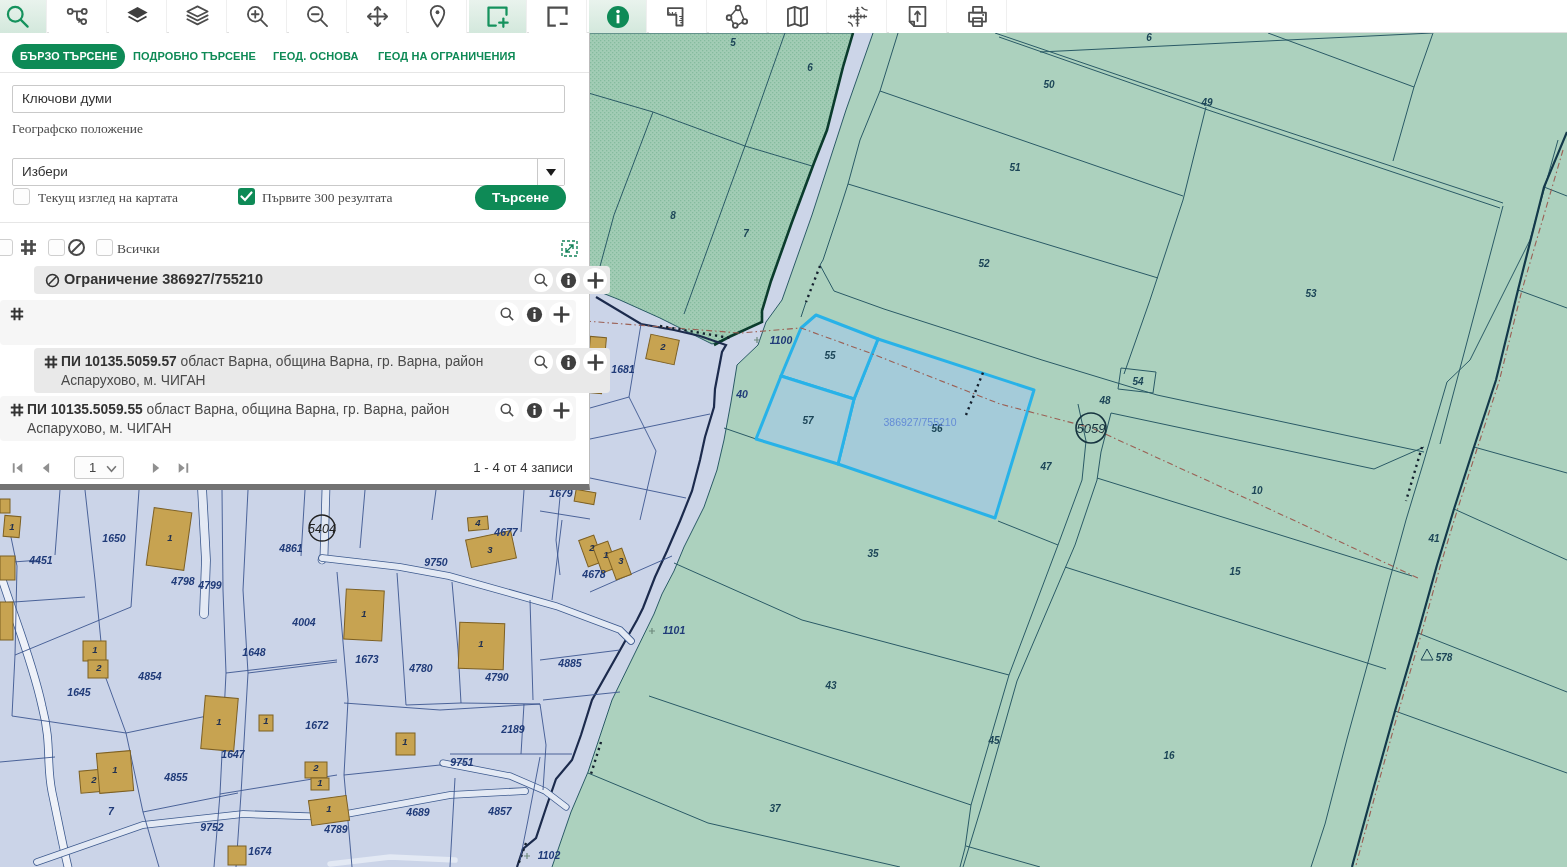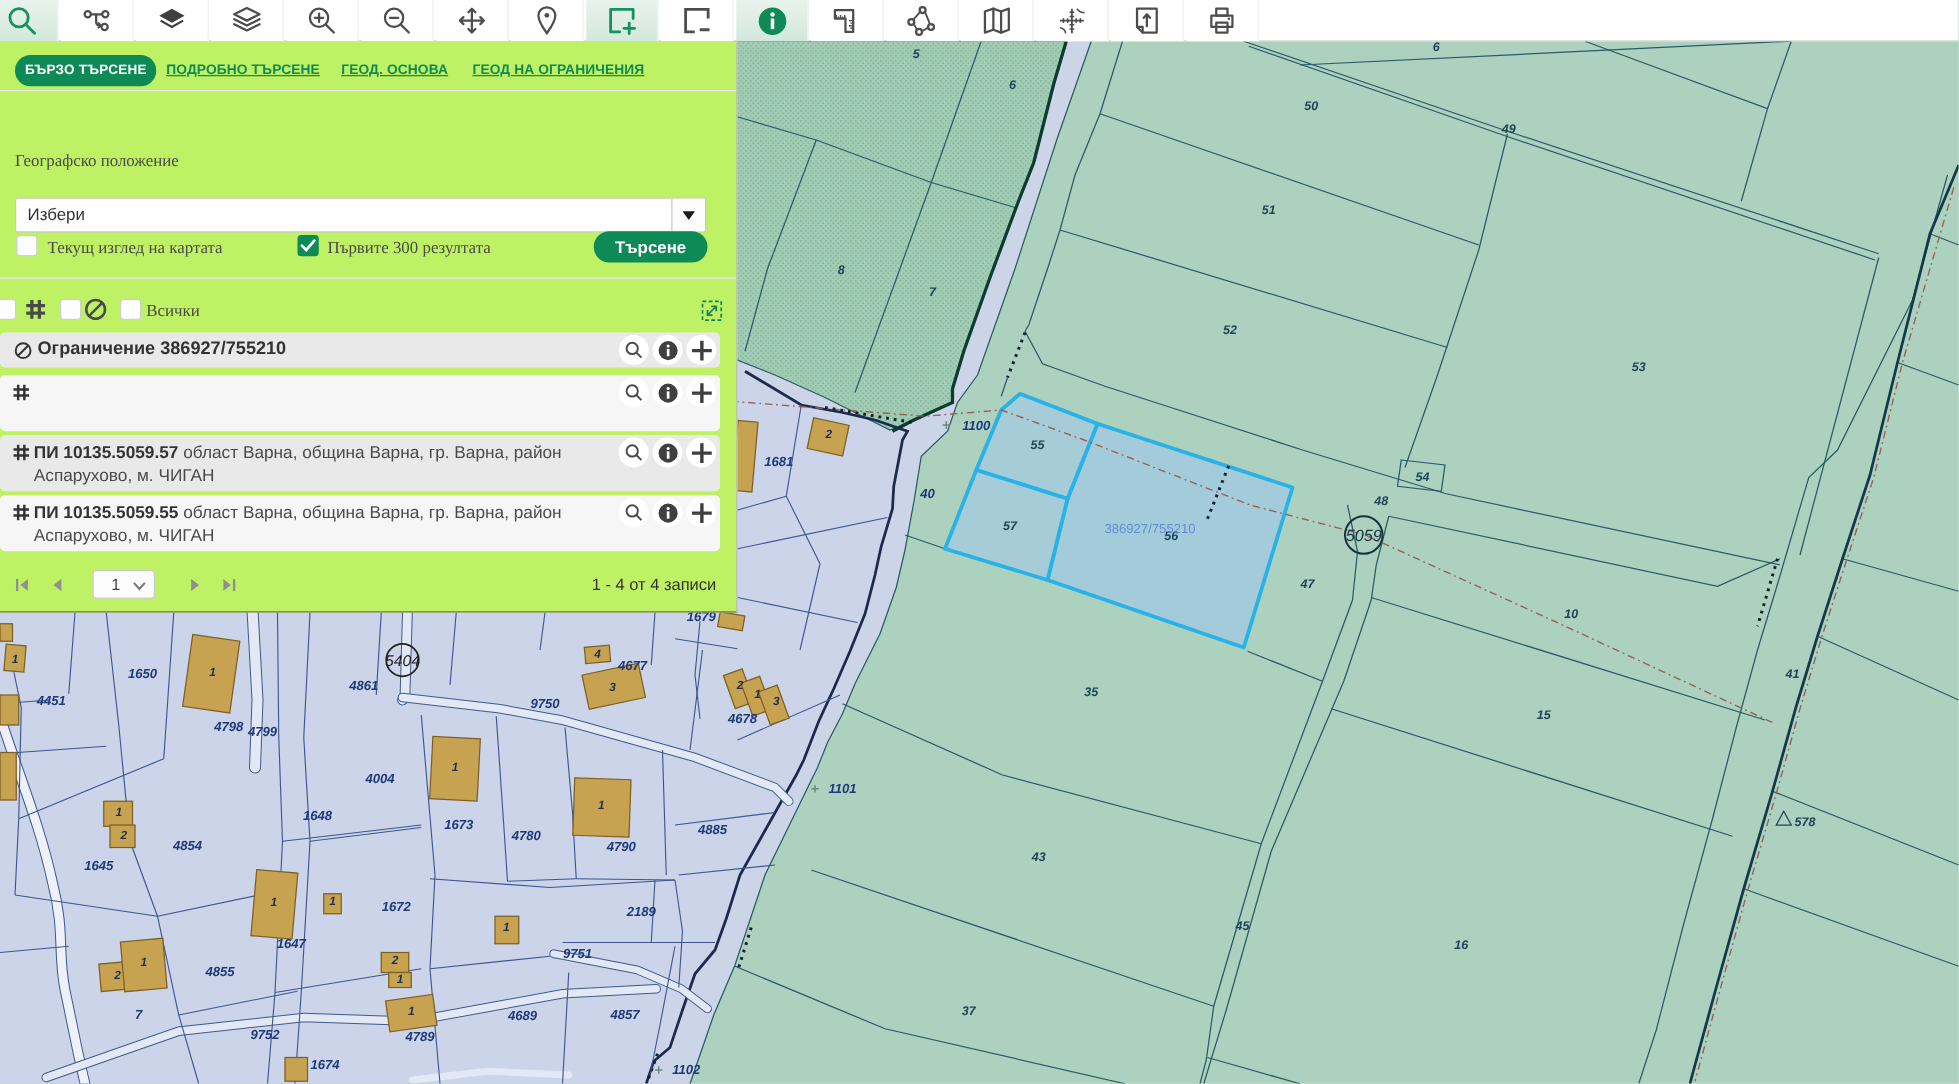--- a/index.html
+++ b/index.html
@@ -2,34 +2,34 @@
 <html><head>
 <meta charset="utf-8">
 <style>
 * { margin:0; padding:0; box-sizing:border-box; }
 html,body { width:1567px; height:867px; overflow:hidden; font-family:"Liberation Sans", sans-serif; }
 #stage { position:relative; width:1567px; height:867px; background:#acd1be; overflow:hidden; }
 #mapsvg { position:absolute; left:0; top:0; }
 #toolbar { position:absolute; left:0; top:0; width:1567px; height:33px; background:#ffffff; border-bottom:1px solid #e0e0e0; }
 .tcell { position:absolute; top:0; height:33px; width:58px; display:flex; align-items:center; justify-content:center; border-right:1px solid #efefef; background:#fff; }
 .tcell.act { background:linear-gradient(#e9f3ed,#d3e8dc); }
-#panel { position:absolute; left:0; top:33px; width:590px; height:457px; background:#bef264; border-right:1px solid #bbb; border-bottom:1px solid #737373; }
+#panel { position:absolute; left:0; top:33px; width:590px; height:457px; background:#ffffff; border-right:1px solid #bbb; border-bottom:6px solid #737373; }
 .tabpill { position:absolute; left:12px; top:11px; height:25px; line-height:25px; padding:0 8px; border-radius:13px; background:#0e8a56; color:#fff; font-size:10.8px; font-weight:bold; letter-spacing:0.2px; }
-.tab { position:absolute; top:11px; height:25px; line-height:25px; color:#0e8a56; font-size:11px; font-weight:bold; letter-spacing:0.1px;text-decoration:underline; }
+.tab { position:absolute; top:11px; height:25px; line-height:25px; color:#0e8a56; font-size:11px; font-weight:bold; letter-spacing:0.1px; }
 .hr { position:absolute; left:0; width:589px; height:0; border-top:1px solid #e6e6e6; }
 #kw { position:absolute; left:12px; top:52px; width:553px; height:28px; border:1px solid #c9c9c9; border-radius:2px; font-size:13.5px; color:#333; padding-left:9px; line-height:26px; background:#fff; }
 #sel { position:absolute; left:12px; top:125px; width:553px; height:28px; border:1px solid #c9c9c9; border-radius:2px; background:#fff; font-size:13.5px; color:#333; line-height:26px; padding-left:9px; }
 #selbtn { position:absolute; right:0px; top:0px; width:27px; height:26px; border-left:1px solid #c9c9c9; background:#fdfdfd; }
 #selbtn:after { content:""; position:absolute; left:8px; top:10px; border-left:5.5px solid transparent; border-right:5.5px solid transparent; border-top:7px solid #1a1a1a; }
 .lbl { position:absolute; font-size:13.5px; color:#4a4a4a;font-family:Liberation Serif, serif; }
 .cb { position:absolute; width:17px; height:17px; border:1px solid #cfcfcf; border-radius:3px; background:#fdfdfd; }
 .cbg { position:absolute; width:17px; height:17px; border-radius:3px; background:#0e8a56; }
 #srchbtn { position:absolute; left:475px; top:152px; width:91px; height:25px; border-radius:13px; background:#0e8a56; color:#fff; font-size:13.5px; font-weight:bold; text-align:center; line-height:25px; }
 .row { position:absolute; left:0; width:576px; border-radius:4px; }
-.rowg { background:#e9e9e9; }
+.rowg { background:#e9e9e9;margin-left:34px; }
 .roww { background:#f6f6f6; }
 .rtxt { position:absolute; left:27px; top:4px; width:450px; font-size:13.8px; color:#4a4a4a; line-height:19px; }
 .rtxt b { color:#333; }
 .ricons { position:absolute; right:3px; top:2px; display:flex; align-items:center; }
 .ric { width:24px; height:24px; border-radius:50%; background:#fff; display:flex; align-items:center; justify-content:center; margin-left:3px; }
 .pgt { position:absolute; font-size:13.2px; color:#333; }
 </style>
 </head>
 <body>
 <div id="stage">
@@ -392,20 +392,21 @@
           <circle cx="17" cy="10.7" r="0.9" fill="#4d4d4d"></circle>
         </svg>
       </div>
 </div>
 <div id="panel">
 <div class="tabpill">БЪРЗО ТЪРСЕНЕ</div>
 <div class="tab" style="left:133px">ПОДРОБНО ТЪРСЕНЕ</div>
 <div class="tab" style="left:273px">ГЕОД. ОСНОВА</div>
 <div class="tab" style="left:378px">ГЕОД НА ОГРАНИЧЕНИЯ</div>
 <div class="hr" style="top:39px"></div>
+<div id="kw">Ключови думи</div>
 <div class="lbl" style="left:12px; top:88px">Географско положение</div>
 <div id="sel">Избери<div id="selbtn"></div></div>
 <div class="cb" style="left:13px; top:155px"></div>
 <div class="lbl" style="left:38px; top:157px">Текущ изглед на картата</div>
 <div class="cbg" style="left:238px; top:155px"><svg width="17" height="17" viewBox="0 0 17 17">
           <path d="M3.5,8.5 L7,12 L13.5,4.5" stroke="#fff" stroke-width="2.2" fill="none" stroke-linecap="round"></path>
         </svg></div>
 <div class="lbl" style="left:262px; top:157px">Първите 300 резултата</div>
 <div id="srchbtn">Търсене</div>
 <div class="hr" style="top:189px"></div>

